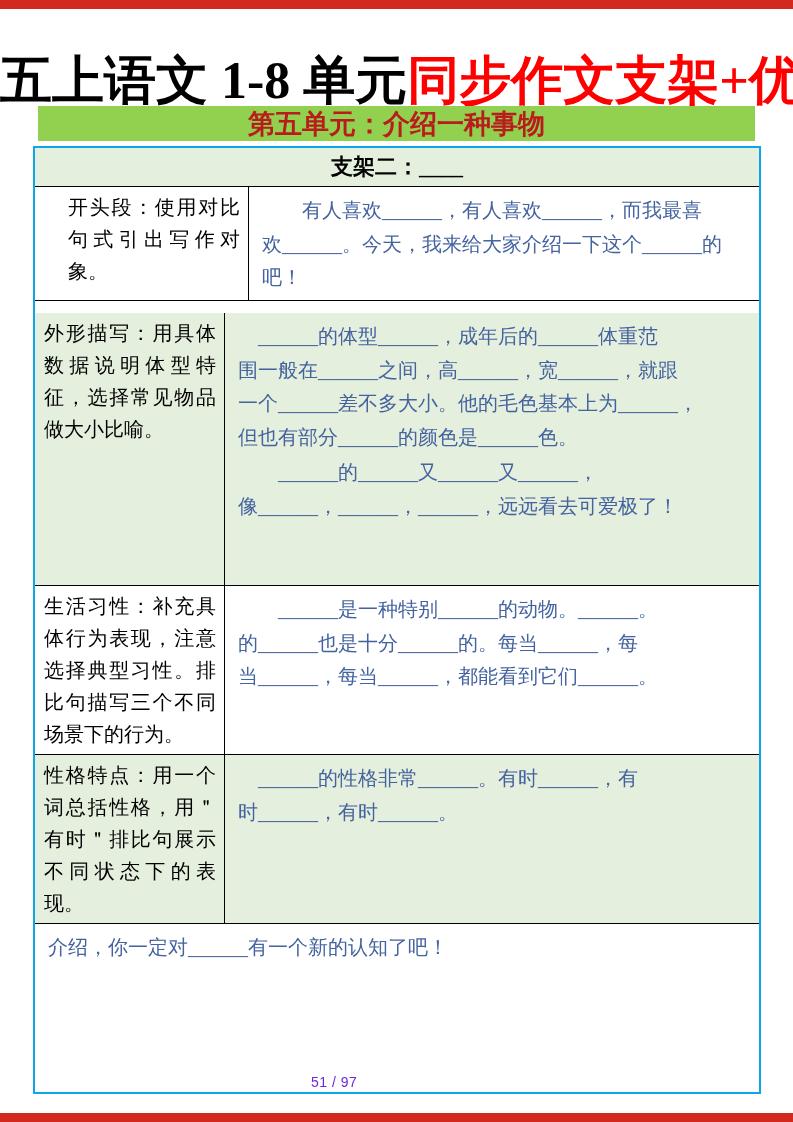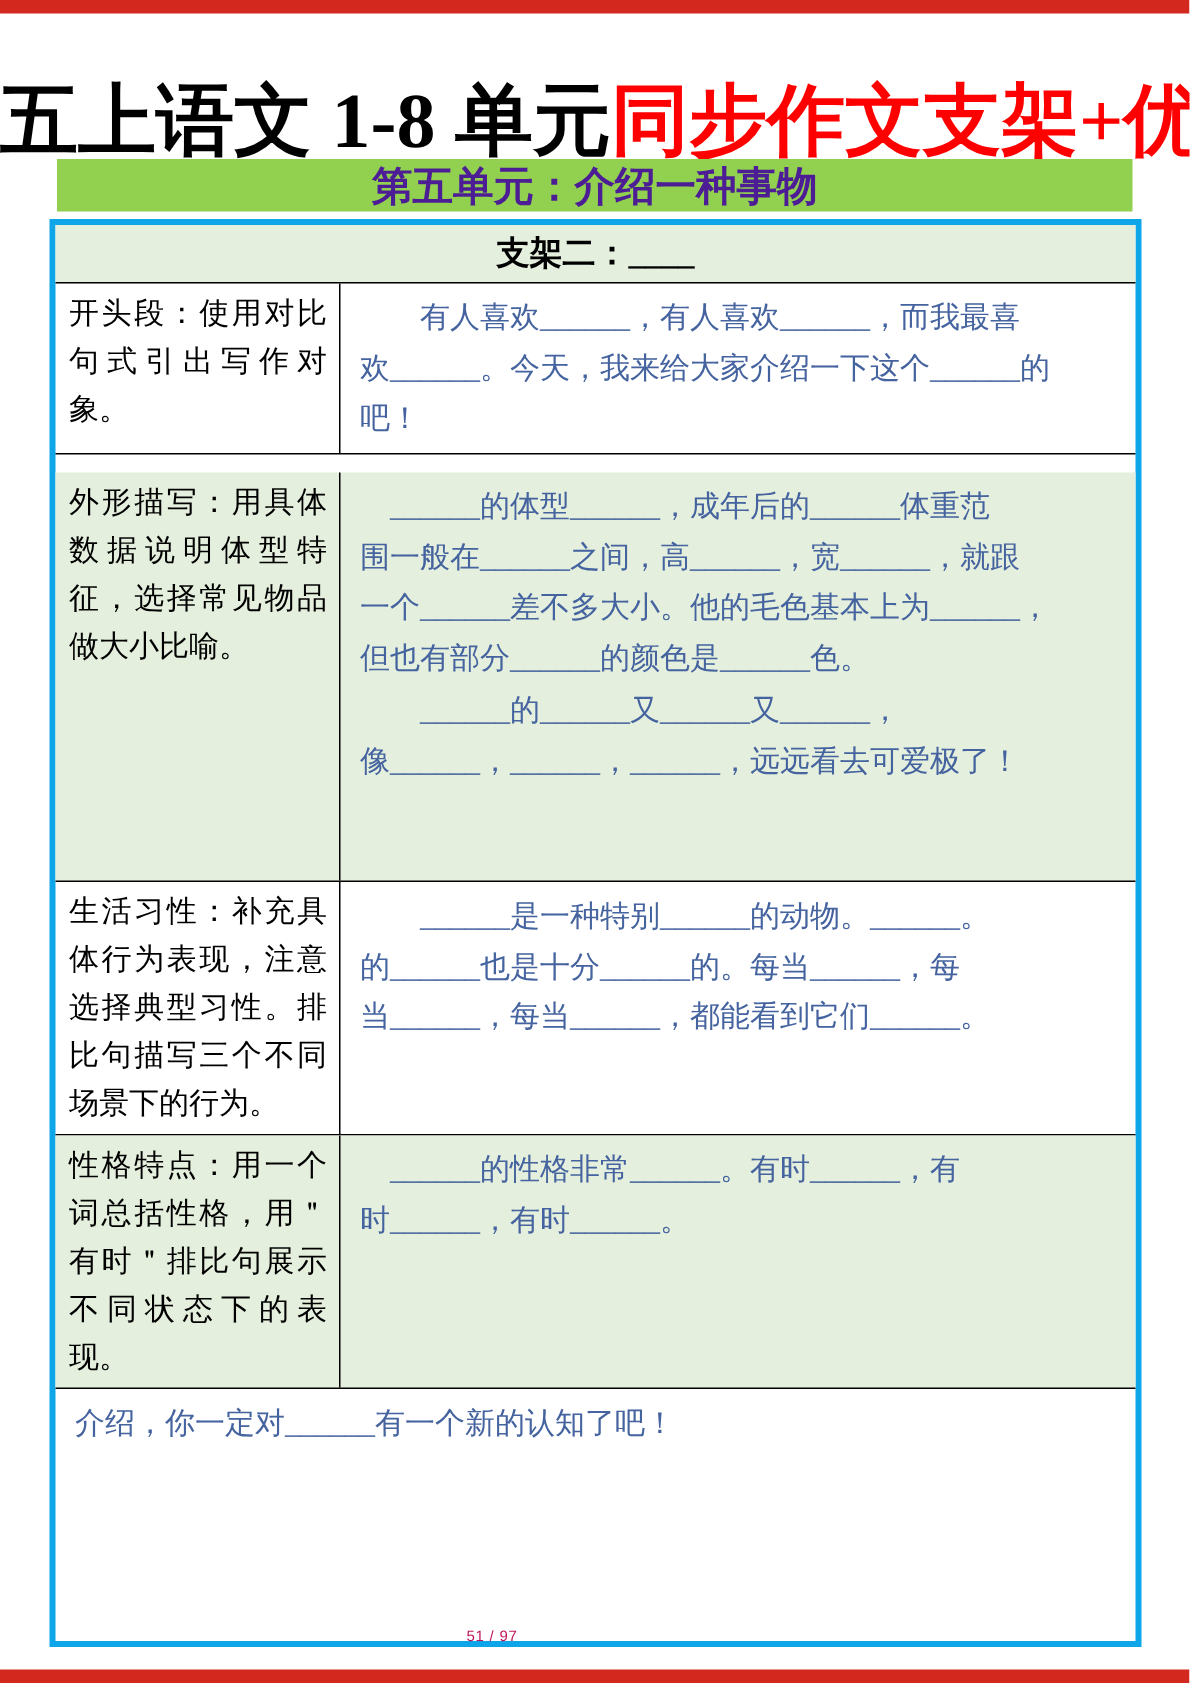--- a/index.html
+++ b/index.html
@@ -18,26 +18,26 @@
     position:absolute; top:46px; left:0; width:793px;
     font-size:52px; font-weight:bold;
     white-space:nowrap; color:#000;
   }
   .title .red-part { color:var(--title-red,#FF0000); }
 
   .banner {
     position:absolute; top:106px; left:38px; width:717px; height:35px;
     background:var(--banner-green,#92D050);
     display:flex; align-items:center; justify-content:center;
-    font-size:27px; font-weight:bold; color:#4c1d95;
+    font-size:27px; font-weight:bold; color:#b91c1c;
   }
 
   .tbl {
     position:absolute; top:146px; left:33px; width:728px;
-    border:4px solid #0ea5e9; box-sizing:border-box;
+    border:2px solid #0ea5e9; box-sizing:border-box;
     background:#fff;
   }
   .thead {
     height:38px; background:var(--cell-green,#E5EFDD);
     border-bottom:1px solid #000;
     display:flex; align-items:center; justify-content:center;
     font-size:22px; font-weight:bold; color:#000;
   }
   .row { display:flex; border-bottom:1px solid #000; align-items:stretch; }
   .row:last-child { border-bottom:none; }
@@ -48,31 +48,31 @@
     font-size:20px; line-height:32px; color:#000;
     text-align:justify; text-justify:inter-ideograph;
   }
   .cell-r {
     flex:1; padding:7px 8px 0 13px; box-sizing:border-box;
     font-size:20px; line-height:33.5px;
     color:var(--text-blue,#44639F);
   }
   .tmpl-line { white-space:pre; overflow:hidden; }
 
-  .r1 { min-height:113px; }
+  .r1 { min-height:113px;padding-left:24px; }
   .r2 { min-height:272px;margin-top:12px; }
   .r3 { min-height:131px; }
   .r4 { min-height:165px; }
   .r5 { min-height:168px; }
   .para-gap { margin-top:2px; }
 
   .pageno {
     position:absolute; top:1074px; left:311px;
     font-family:"Liberation Sans", sans-serif;
-    font-size:10px; color:#be185d; letter-spacing:0.5px;margin-top:12px;
+    font-size:14px; color:#6d28d9; letter-spacing:0.5px;
   }
 </style>
 </head>
 <body>
 
 <div class="red-bar top"></div>
 
 <div class="title"><span>五上语文 1-8 单元</span><span class="red-part">同步作文支架+优秀范文集</span></div>
 
 <div class="banner">第五单元：介绍一种事物</div>

